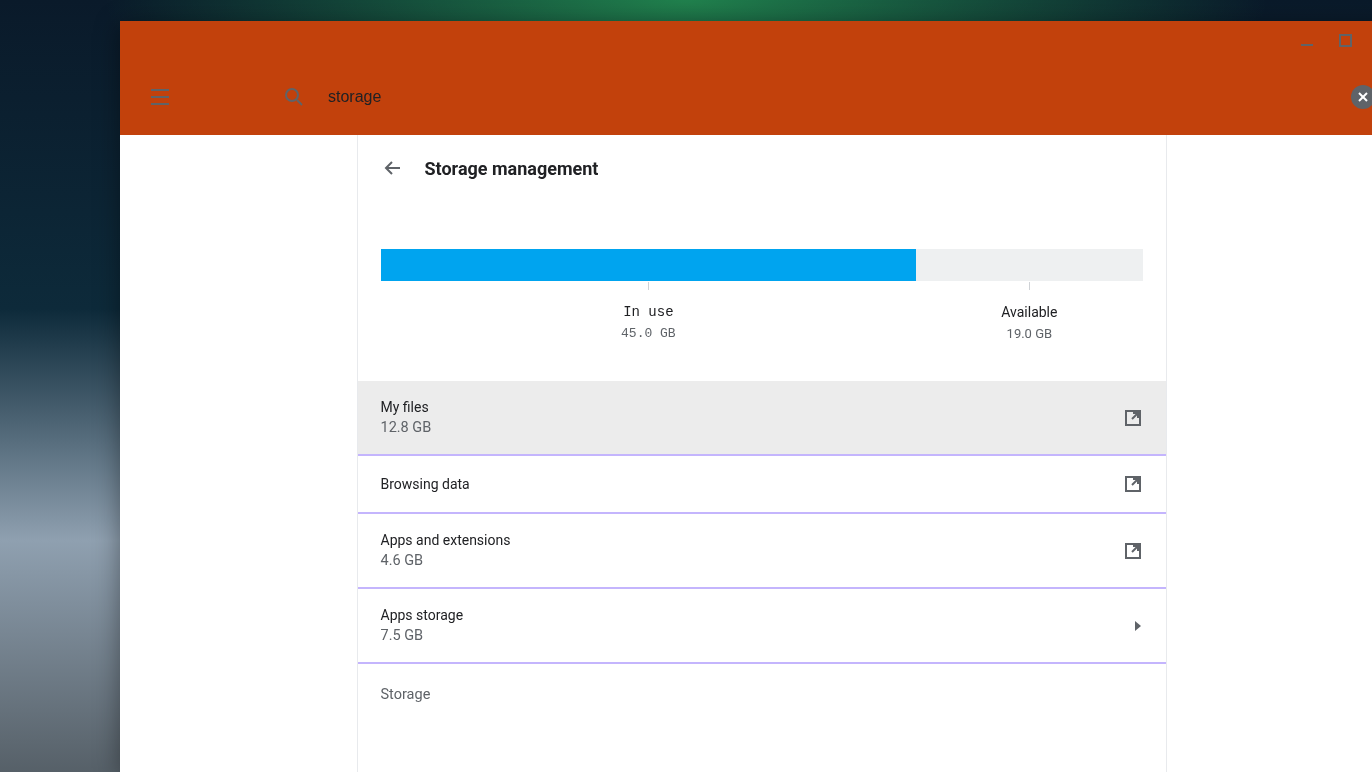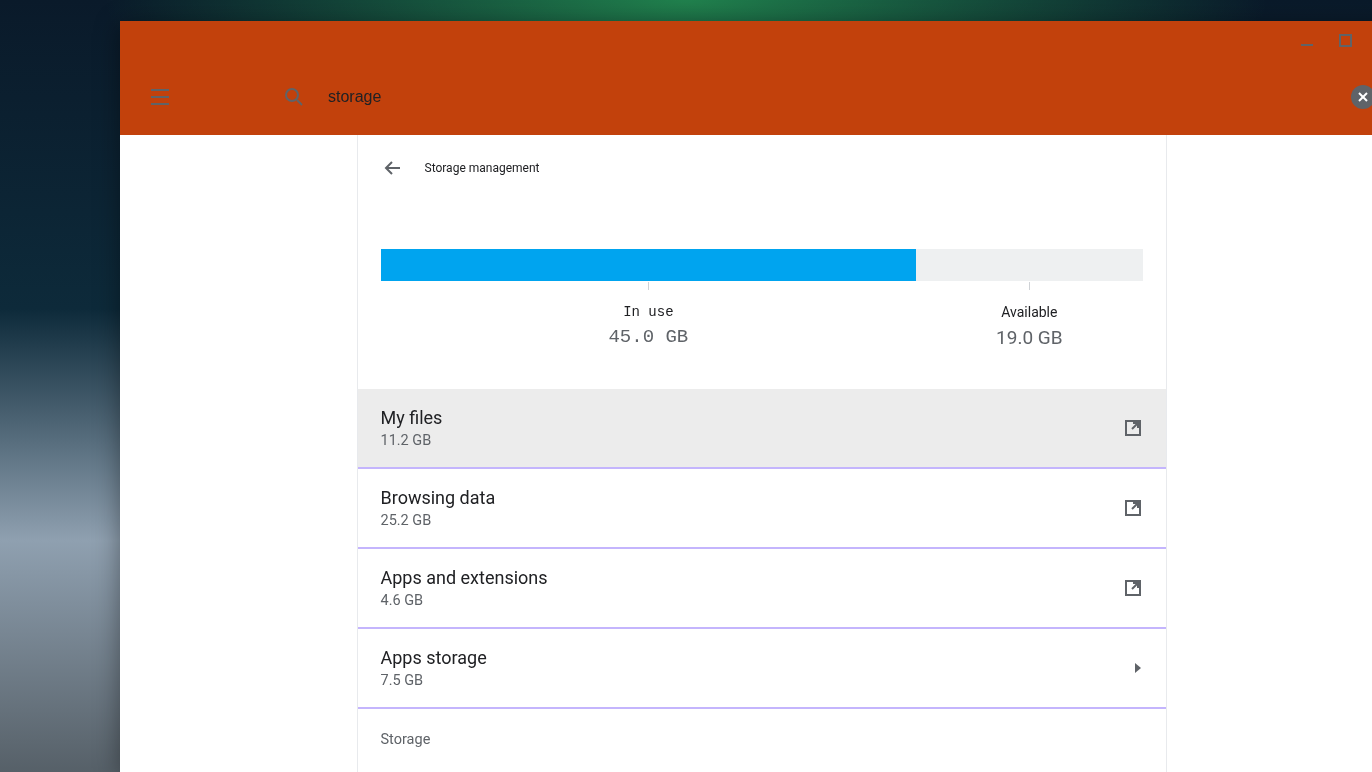--- a/index.html
+++ b/index.html
@@ -25,35 +25,35 @@
   .searcharea { flex:1; display:flex; align-items:center; padding-left:84px;}
   .search-icon { color:#5f6368; margin-right:24px;}
   .search-input { border:none; outline:none; font-size:16px; color:#202124; flex:1; background:transparent;}
   .clear-btn { width:24px;height:24px;border-radius:50%;background:#5f6368;display:flex;align-items:center;justify-content:center;color:#fff;margin-right:28px;cursor:pointer;}
   .content-outer { flex:1; background:#fff; display:flex; justify-content:center; overflow:hidden;}
   .panel { width:810px; background:#fff; position:relative;}
   .panel::before, .panel::after { content:""; position:absolute; top:0; bottom:0; width:1px; background:#e8eaed;}
   .panel::before{left:0} .panel::after{right:0}
   .page-head { display:flex; align-items:center; height:66px; padding-left:24px;}
   .back-btn { width:24px; height:24px; color:#5f6368; cursor:pointer; display:flex; align-items:center; justify-content:center;}
-  .page-title { font-size:12px; font-weight:400; color:#202124; margin-left:20px;}
+  .page-title { font-size:18px; font-weight:700; color:#202124; margin-left:20px;}
   .storage-block { padding:48px 24px 40px 24px;}
   .bar { height:32px; width:100%; background:#eef0f1; position:relative;}
   .bar-fill { height:100%; background:#00a4ef;}
   .bar-ticks { position:relative; height:8px; margin-top:1px;}
   .bar-tick { position:absolute; top:0; width:1px; height:8px; background:#cfd2d6;}
   .bar-labels { display:flex; margin-top:14px;}
   .bar-col { flex:1; text-align:center;}
   .bar-col .lab { font-size:14px; color:#202124;}
-  .bar-col .val { font-size:19px; color:#5f6368; margin-top:6px;}
+  .bar-col .val { font-size:13px; color:#5f6368; margin-top:6px;}
   .rows { }
   .row { padding:18px 24px; border-top:2px solid #c4b5fd; display:flex; align-items:center; cursor:pointer;}
   .row:first-child { border-top:none;}
   .row .texts { flex:1;}
-  .row .rtitle { font-size:18px; color:#202124;}
+  .row .rtitle { font-size:14px; color:#202124;}
   .row .rval { font-size:14.5px; color:#5f6368; margin-top:4px;}
   .row .ricon { color:#5f6368;}
   .row.hl { background:#ececec;}
   svg { display:block;}
 </style>
 </head>
 <body>
 
 <div class="aurora"></div>
 
@@ -133,34 +133,33 @@
             <div class="lab">Available</div>
             <div class="val">19.0 GB</div>
           </div>
         </div>
       </div>
 
       <div class="rows" id="rows">
           <div class="row hl">
             <div class="texts">
               <div class="rtitle">My files</div>
-              <div class="rval">11.2 GB</div>
+              <div class="rval">12.8 GB</div>
             </div>
             <div class="ricon">
               <svg width="20" height="20" viewBox="0 0 20 20">
                 <rect x="3" y="3" width="14" height="14" fill="none" stroke="currentColor" stroke-width="2"></rect>
                 <line x1="9" y1="11" x2="15" y2="5" stroke="currentColor" stroke-width="2"></line>
                 <polyline points="10,5 15,5 15,10" fill="none" stroke="currentColor" stroke-width="2"></polyline>
               </svg>
             </div>
           </div>
           <div class="row">
             <div class="texts">
               <div class="rtitle">Browsing data</div>
-              <div class="rval">25.2 GB</div>
             </div>
             <div class="ricon">
               <svg width="20" height="20" viewBox="0 0 20 20">
                 <rect x="3" y="3" width="14" height="14" fill="none" stroke="currentColor" stroke-width="2"></rect>
                 <line x1="9" y1="11" x2="15" y2="5" stroke="currentColor" stroke-width="2"></line>
                 <polyline points="10,5 15,5 15,10" fill="none" stroke="currentColor" stroke-width="2"></polyline>
               </svg>
             </div>
           </div>
           <div class="row">

